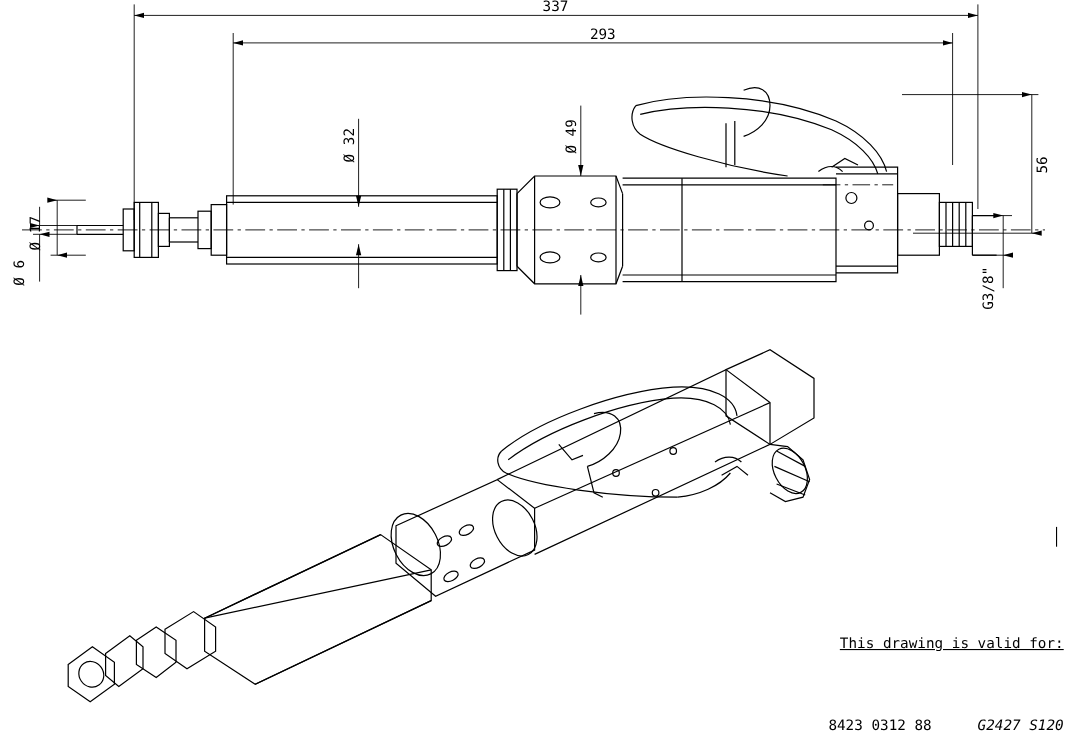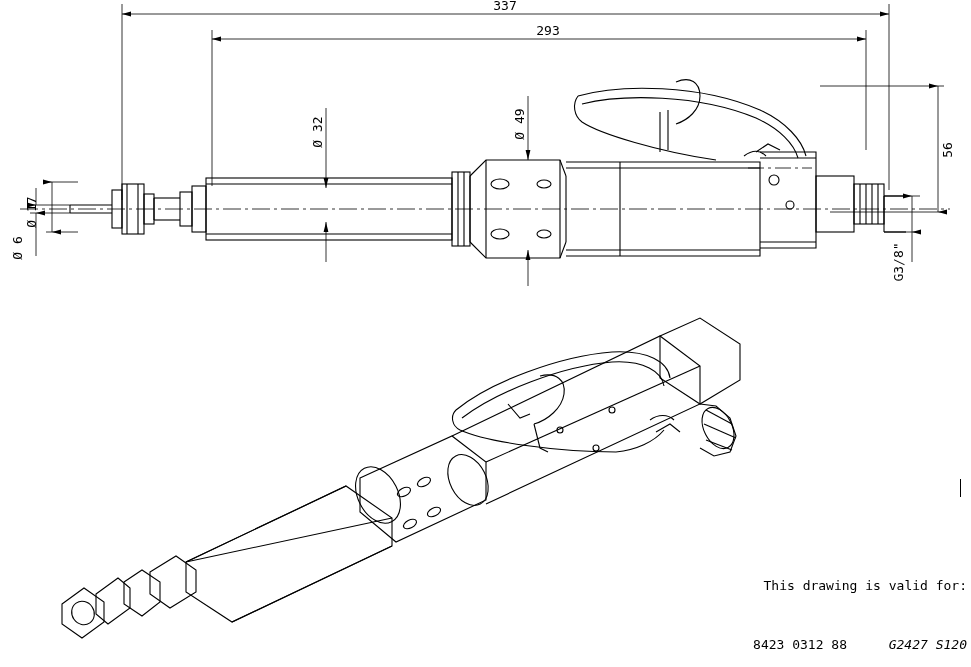--- a/index.html
+++ b/index.html
@@ -20,21 +20,21 @@
   }
   .valid-block{
     position:absolute;
     left:699px;top:548px;
     font-family:"DejaVu Sans Mono", monospace;
     font-size:13px;
     line-height:15px;
     white-space:pre;
     color:#000;
   }
-  .valid-title{margin-bottom:14px;}
+  .valid-title{margin-bottom:30px;text-decoration:underline;}
   .valid-row{display:flex;}
   .valid-col1{width:148px;}
   .valid-col2{width:120px;font-style:italic;}
   .corner-mark{
     position:absolute;
     right:2px;bottom:0px;
     width:8px;height:18px;
     border-left:1px solid #000;
   }
 </style>

